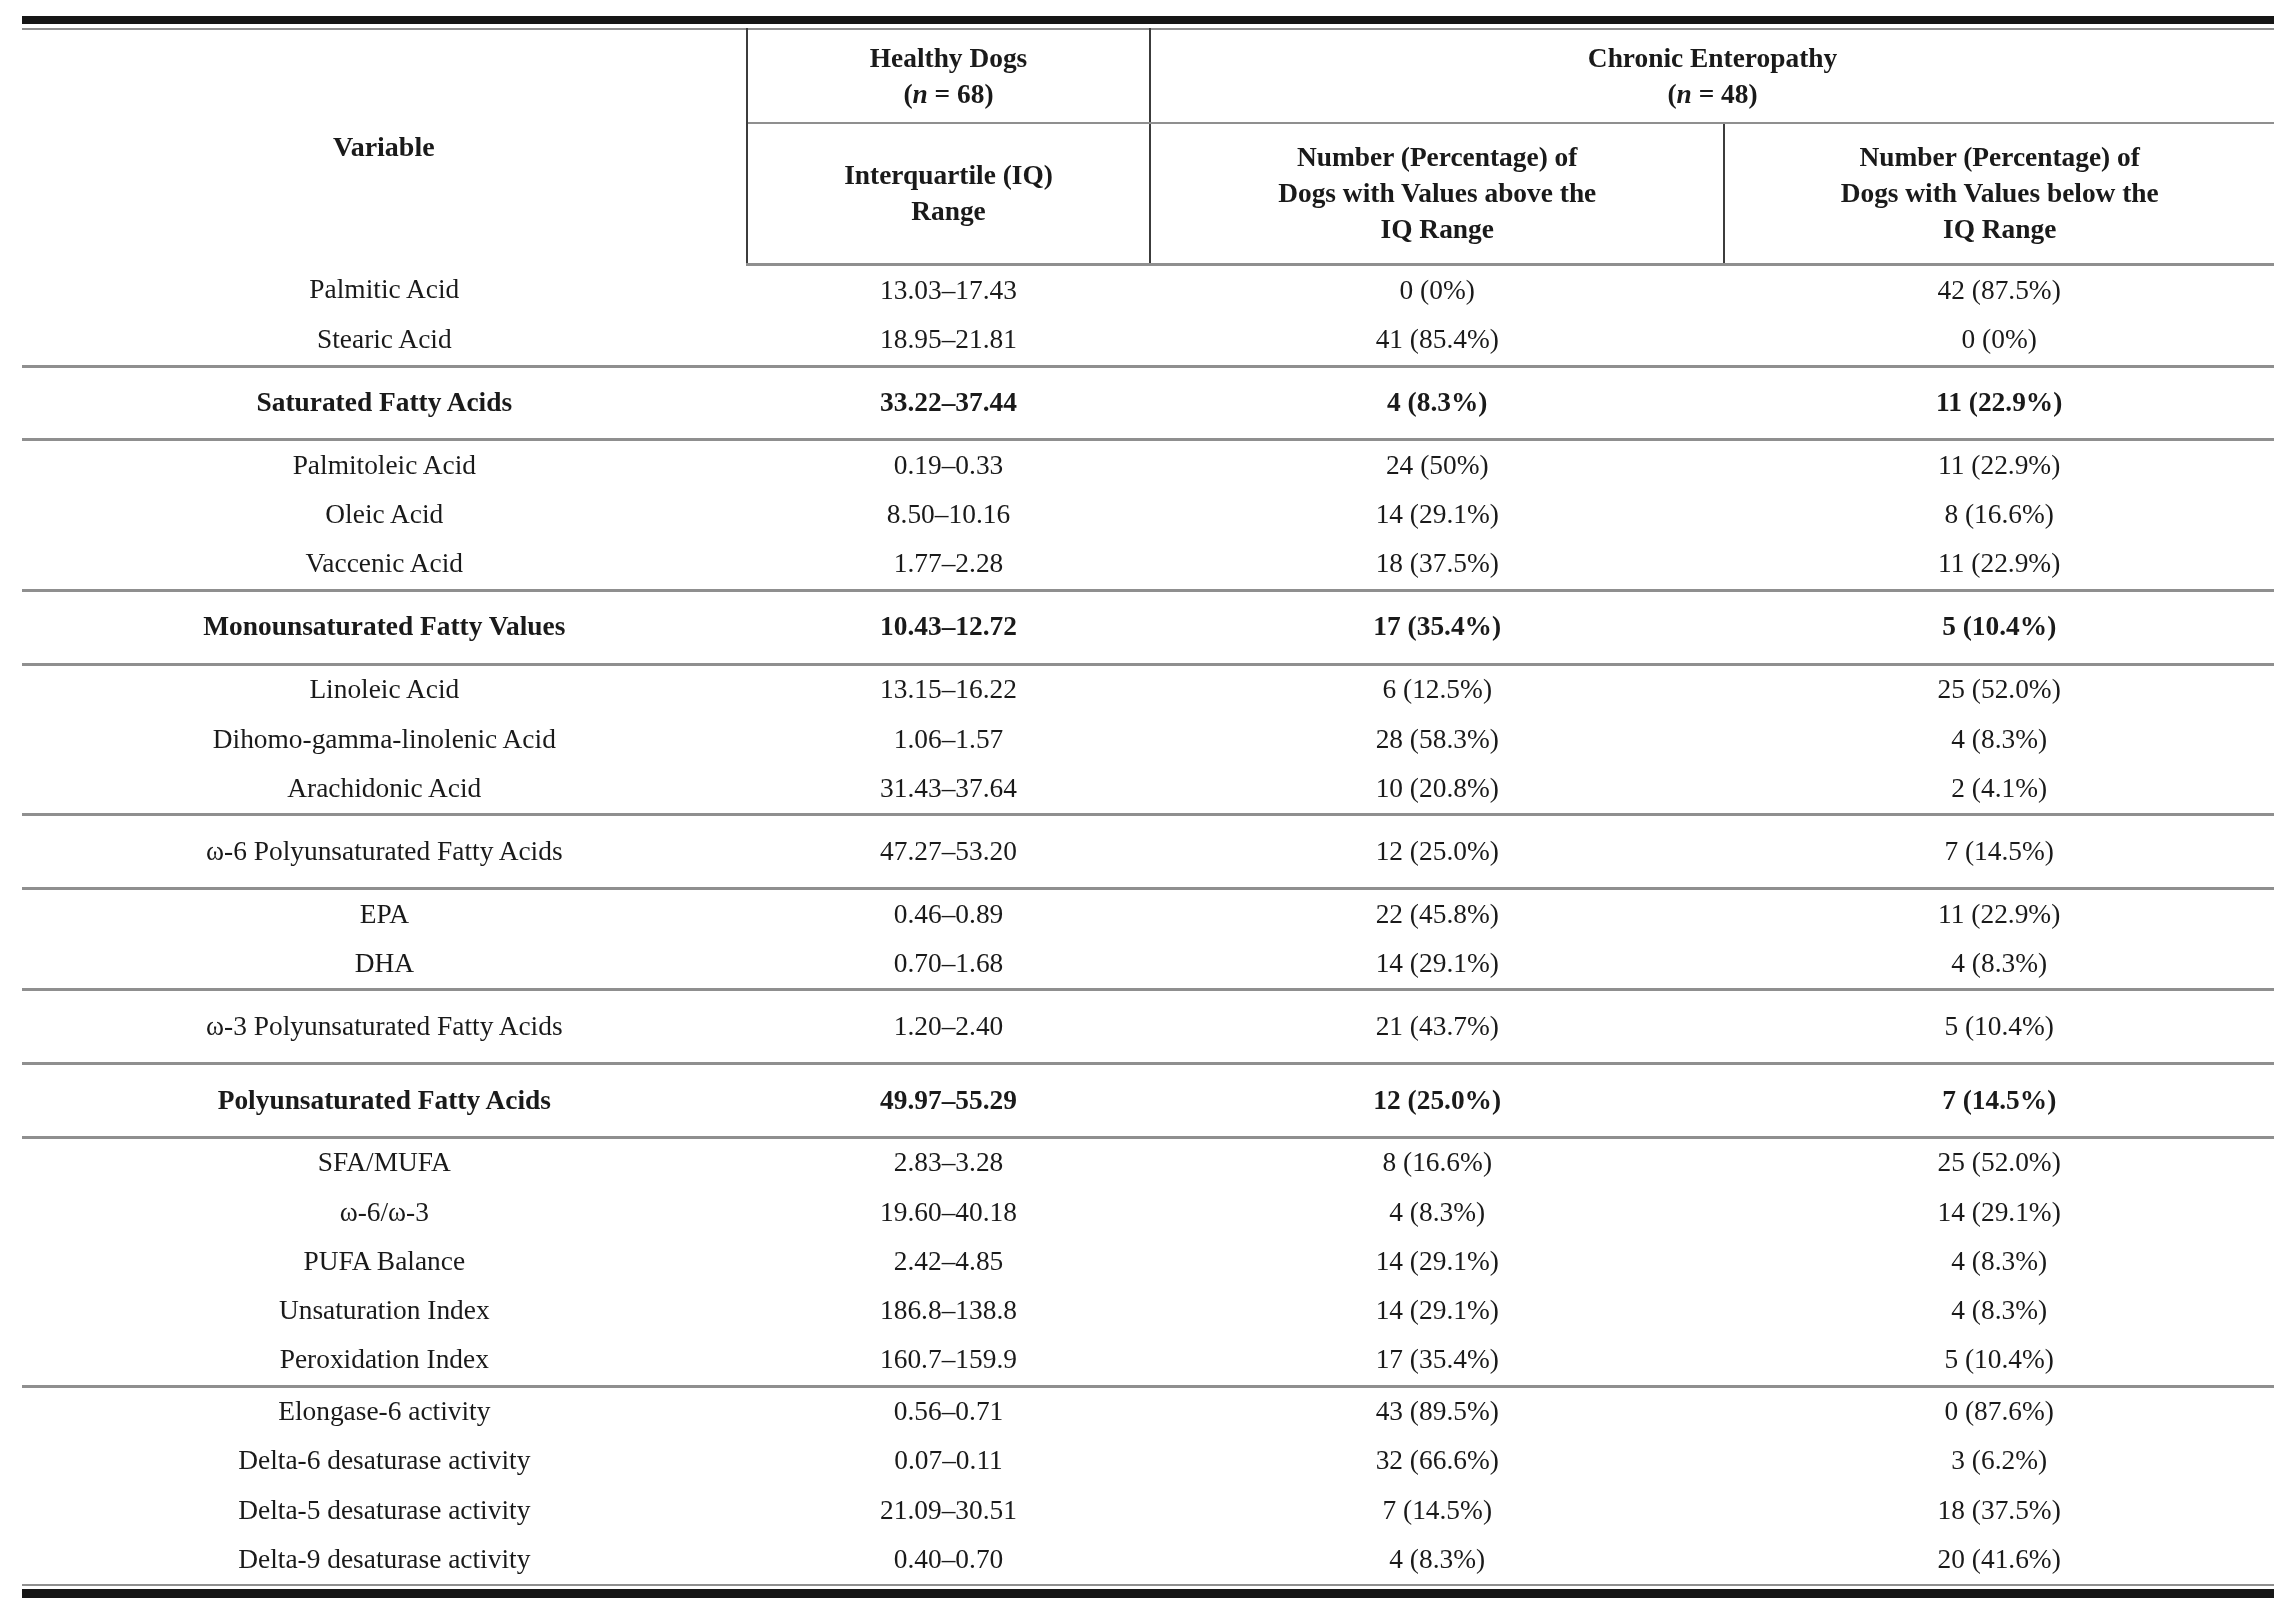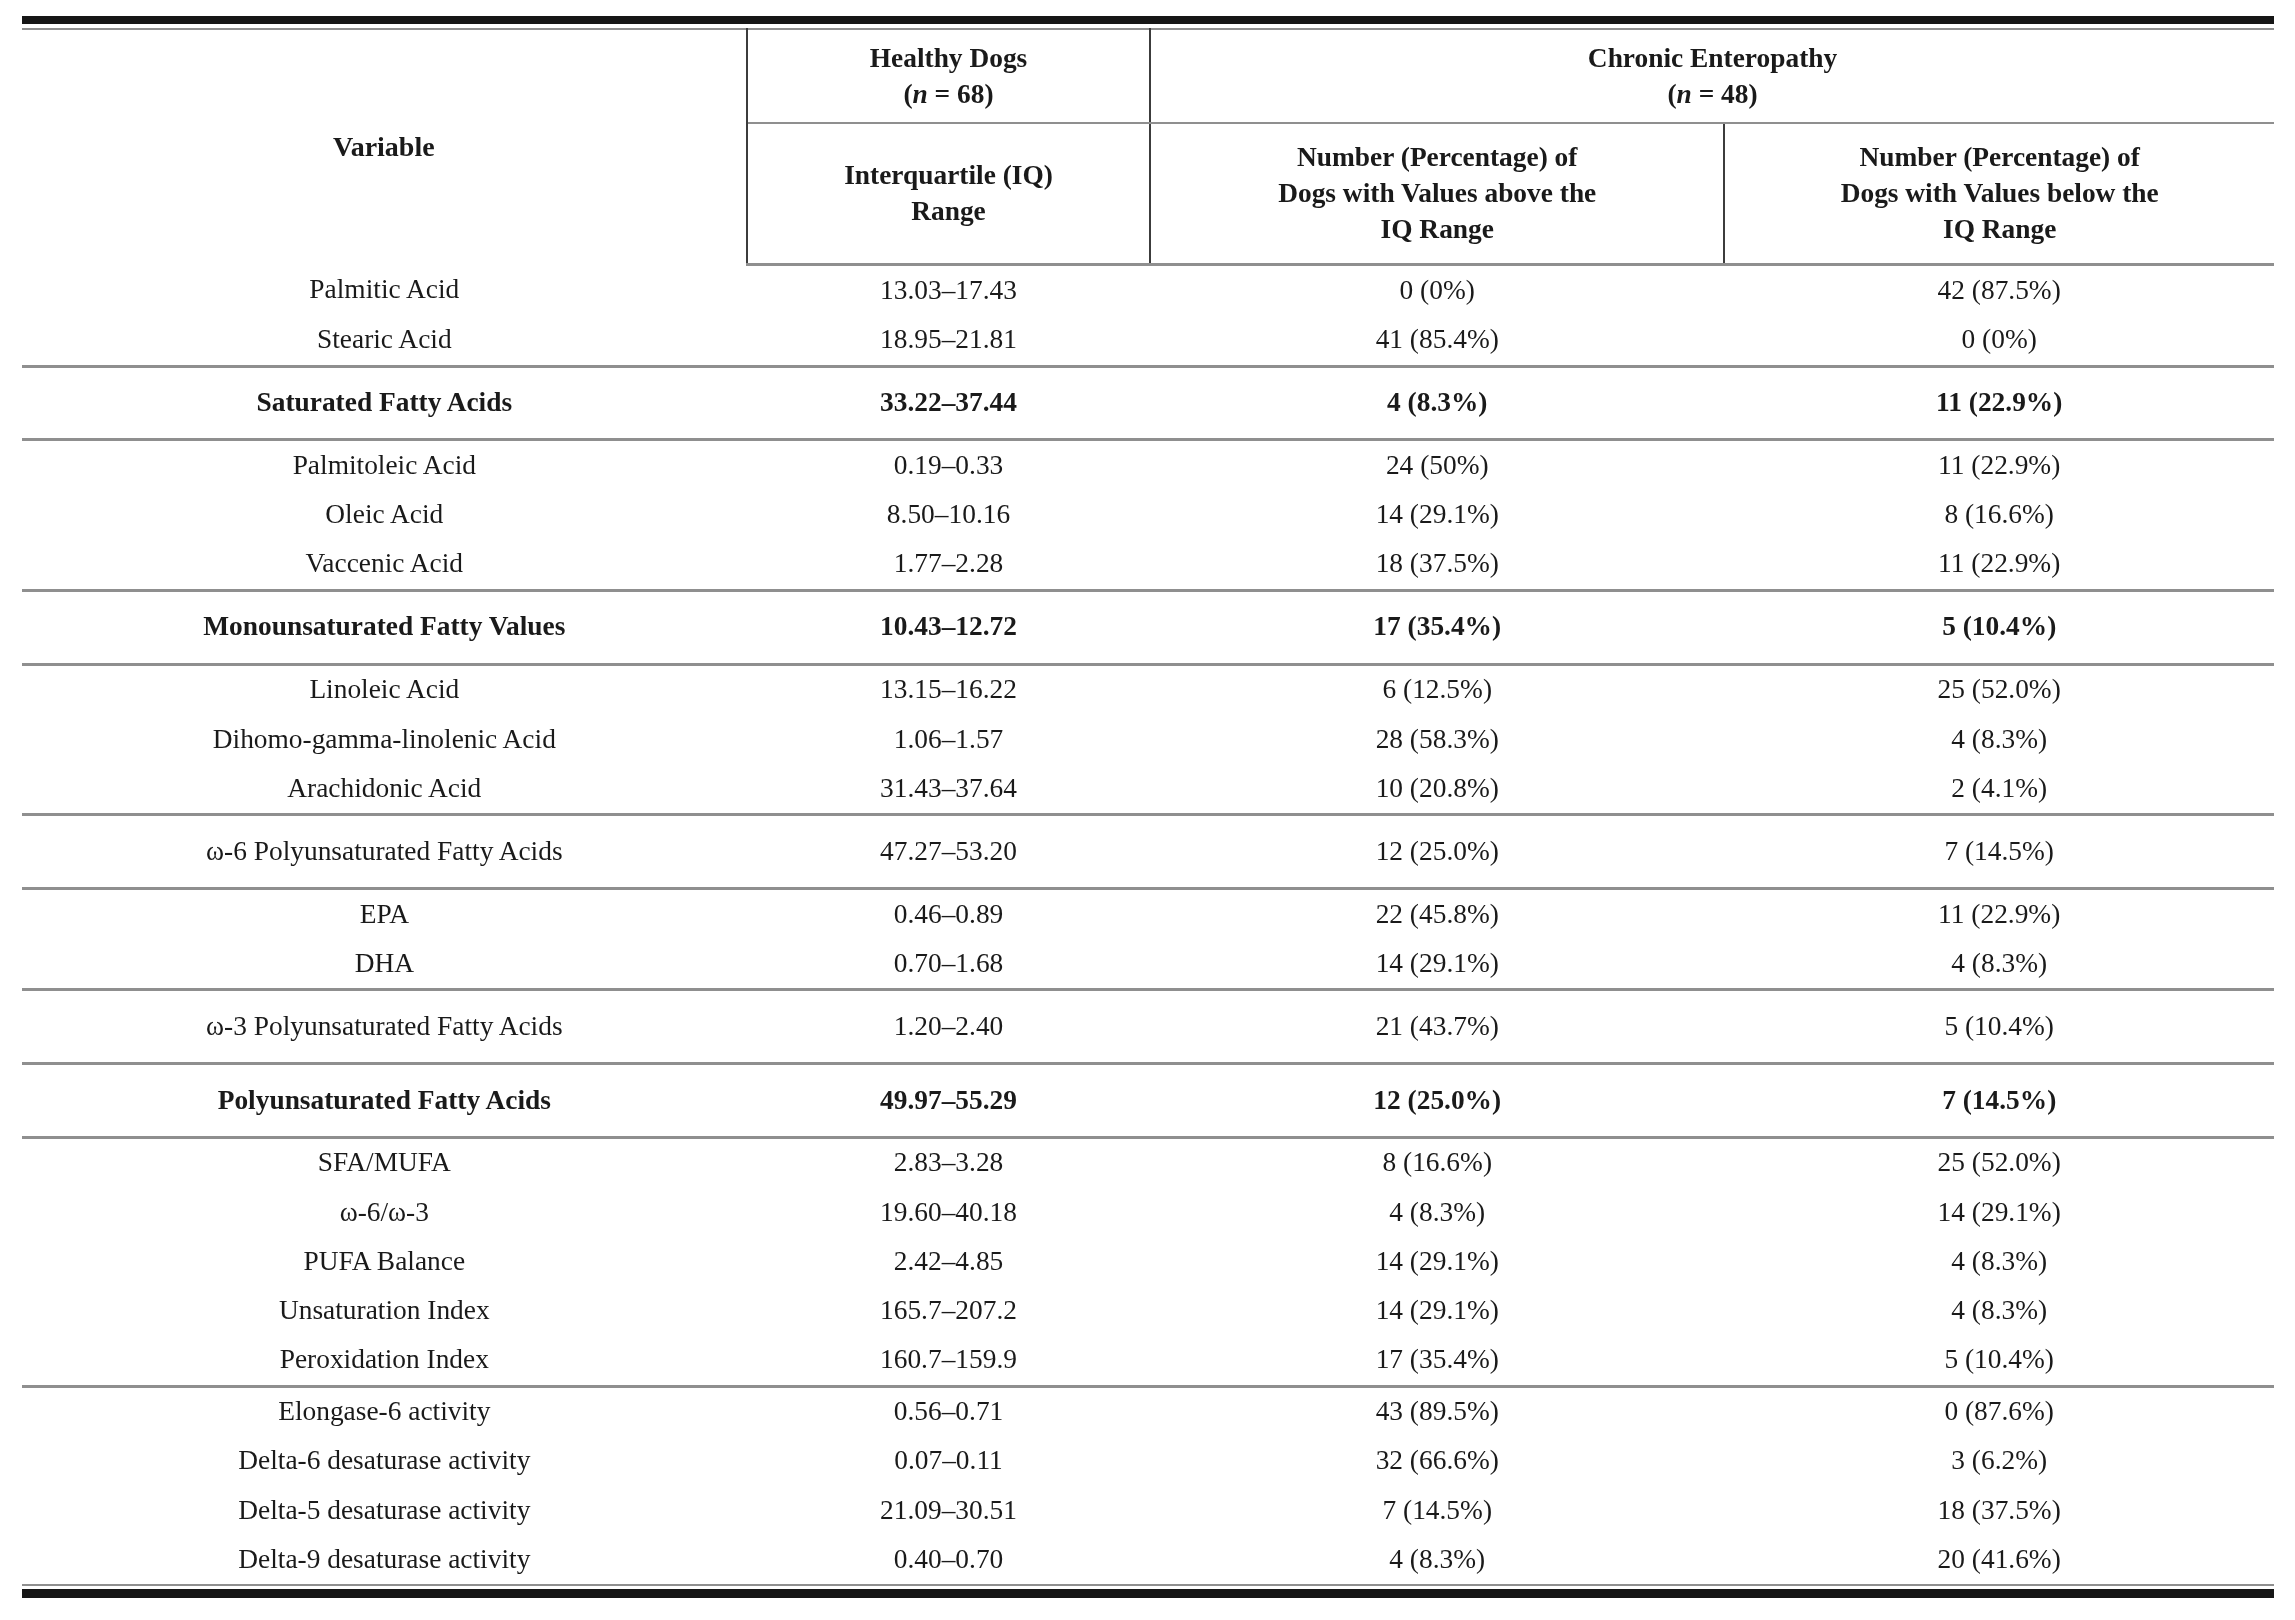--- a/index.html
+++ b/index.html
@@ -235,21 +235,21 @@
             <td>14 (29.1%)</td>
           </tr>
           <tr>
             <td>PUFA Balance</td>
             <td>2.42–4.85</td>
             <td>14 (29.1%)</td>
             <td>4 (8.3%)</td>
           </tr>
           <tr>
             <td>Unsaturation Index</td>
-            <td>165.7–207.2</td>
+            <td>186.8–138.8</td>
             <td>14 (29.1%)</td>
             <td>4 (8.3%)</td>
           </tr>
           <tr>
             <td>Peroxidation Index</td>
             <td>160.7–159.9</td>
             <td>17 (35.4%)</td>
             <td>5 (10.4%)</td>
           </tr>
         </tbody>

